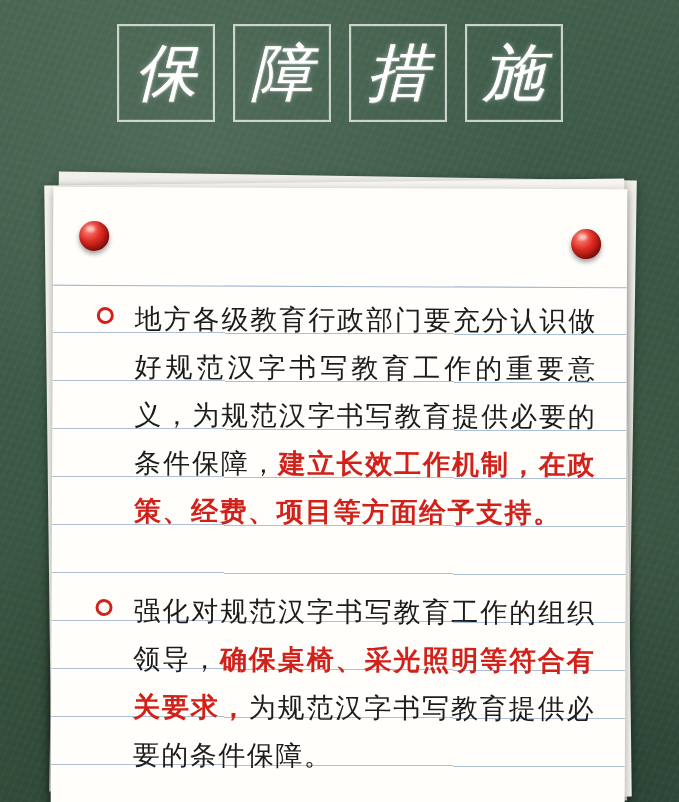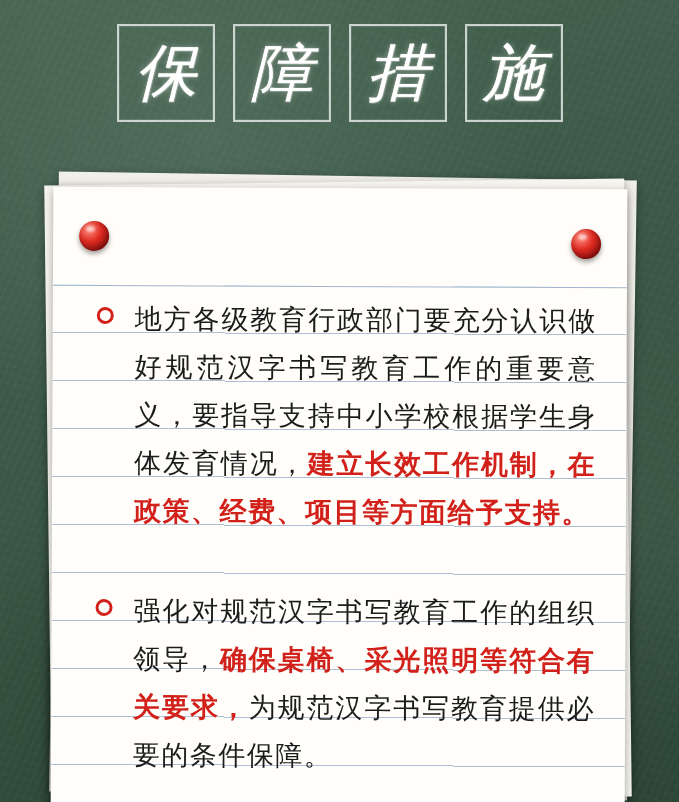--- a/index.html
+++ b/index.html
@@ -219,21 +219,21 @@
     <div class="rule-top"></div>
     <div class="rules"></div>
 
     <div class="pin left"></div>
     <div class="pin right"></div>
 
     <div class="content">
 
       <div class="para p1">
         <span class="bullet"></span>
-        <div class="ptext"><span>地方各级教育行政部门要充分认识做好规范汉字书写教育工作的重要意义，要指导支持中小学校根据学生身体发育情况，</span><span class="hl">建立长效工作机制，在政策、经费、项目等方面给予支持。</span></div>
+        <div class="ptext"><span>地方各级教育行政部门要充分认识做好规范汉字书写教育工作的重要意义，为规范汉字书写教育提供必要的条件保障，</span><span class="hl">建立长效工作机制，在政策、经费、项目等方面给予支持。</span></div>
       </div>
 
       <div class="para p2">
         <span class="bullet"></span>
         <div class="ptext"><span>强化对规范汉字书写教育工作的组织领导，</span><span class="hl">确保桌椅、采光照明等符合有关要求，</span><span>为规范汉字书写教育提供必要的条件保障。</span></div>
       </div>
 
     </div>
   </div>
 </div>

